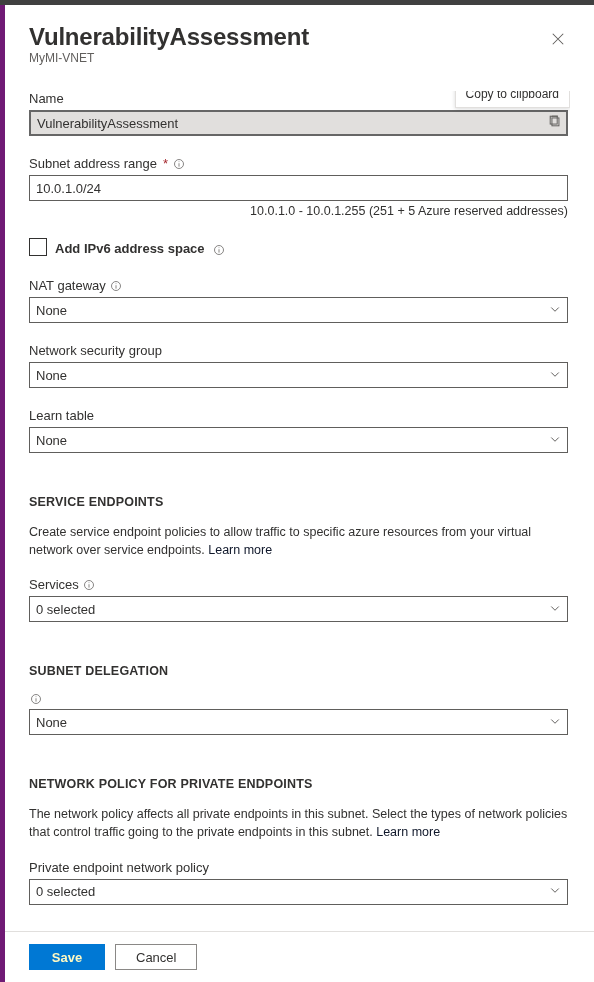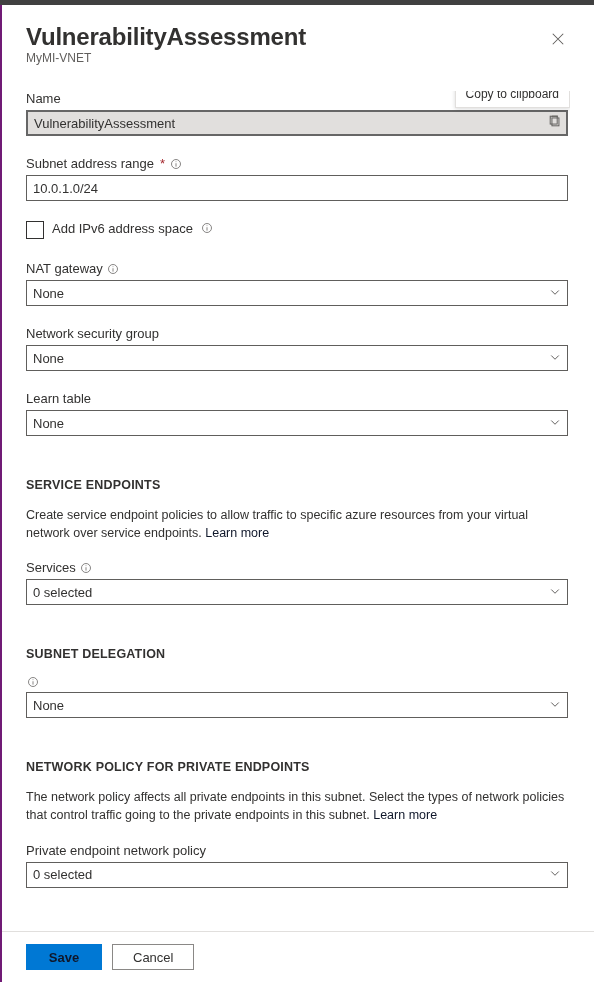--- a/index.html
+++ b/index.html
@@ -1,47 +1,47 @@
 <!DOCTYPE html>
 <html><head>
   <meta charset="utf-8">
   <style>
     * { box-sizing: border-box; margin: 0; padding: 0; }
     html, body { width: 594px; height: 982px; font-family: "Segoe UI", Tahoma, sans-serif; color: #323130; background: #fff; overflow: hidden; }
     .top-bar { height: 5px; background: #404040; }
-    .panel { border-left: 2px solid #701a75; height: calc(100% - 5px); position: relative; padding: 18px 24px 0 24px; display: flex; flex-direction: column; }
+    .panel { border-left: 5px solid #701a75; height: calc(100% - 5px); position: relative; padding: 18px 24px 0 24px; display: flex; flex-direction: column; }
     .header { position: relative; margin-bottom: 26px; }
     .title { font-size: 24px; font-weight: 600; letter-spacing: -0.2px; }
     .subtitle { font-size: 12px; color: #605e5c; margin-top: 0px; }
     .close-btn { position: absolute; right: -4px; top: 2px; width: 32px; height: 32px; display: flex; align-items: center; justify-content: center; cursor: pointer; color: #605e5c; }
     .close-btn svg { width: 14px; height: 14px; }
     .body { flex: 1; overflow-y: auto; padding-right: 2px; }
     .field { margin-bottom: 20px; }
     .label-row { display: flex; align-items: center; font-size: 13px; margin-bottom: 4px; gap: 4px; }
     .label-row .req { color: #a4262c; margin-left: 2px; }
     .info-icon { width: 13px; height: 13px; display: inline-flex; align-items: center; justify-content: center; color: #605e5c; }
     .info-icon svg { width: 12px; height: 12px; }
     .input-wrap { position: relative; }
     .text-input { width: 100%; height: 26px; border: 1px solid #605e5c; padding: 0 6px; font-size: 13px; font-family: inherit; color: #323130; }
     .text-input[readonly] { background: #e1dfdd; color: #323130; border: 2px solid #666; padding-right: 30px; }
     .copy-btn { position: absolute; right: 3px; top: 50%; transform: translateY(-50%); width: 20px; height: 20px; display: flex; align-items: center; justify-content: center; cursor: pointer; color: #605e5c; }
     .copy-btn svg { width: 14px; height: 14px; }
     .tooltip { position: absolute; right: -2px; top: -30px; background: #fff; border: 1px solid #e1dfdd; box-shadow: 0 1px 4px rgba(0,0,0,.15); font-size: 12px; padding: 6px 10px; white-space: nowrap; }
     .hint { font-size: 12.5px; color: #323130; text-align: right; margin-top: 3px; }
-    .checkbox-row { display: flex; align-items: flex-start; gap: 8px; font-size: 13px; margin-bottom: 22px; }
+    .checkbox-row { display: flex; align-items: flex-end; gap: 8px; font-size: 13px; margin-bottom: 22px; font-weight: bold; }
     .checkbox { width: 18px; height: 18px; border: 1px solid #323130; background: #fff; cursor: pointer; flex-shrink: 0; }
     .select-box { width: 100%; height: 26px; border: 1px solid #605e5c; padding: 0 6px; font-size: 13px; display: flex; align-items: center; justify-content: space-between; cursor: pointer; background: #fff; }
     .select-box .chev { color: #605e5c; }
     .select-box .chev svg { width: 12px; height: 12px; }
     .section-heading { font-size: 12.5px; font-weight: 700; letter-spacing: 0.2px; margin-top: 10px; margin-bottom: 14px; }
     .section-desc { font-size: 12.5px; line-height: 1.45; margin-bottom: 18px; }
     .section-desc a, .link { color: #0f172a; text-decoration: none; cursor: pointer; }
     .footer { position: absolute; left: 0; right: 0; bottom: 0; border-top: 1px solid #e1dfdd; padding: 12px 24px; display: flex; gap: 10px; background: #fff; }
     .btn { height: 26px; padding: 0 20px; font-size: 13px; font-family: inherit; cursor: pointer; display: inline-flex; align-items: center; justify-content: center; }
-    .btn-primary { background: #0078d4; color: #0f172a; border: 1px solid #0078d4; font-weight: 600; min-width: 76px; }
+    .btn-primary { background: #0078d4; color: #fef9c3; border: 1px solid #0078d4; font-weight: 600; min-width: 76px; }
     .btn-secondary { background: #fff; color: #323130; border: 1px solid #8a8886; min-width: 76px; }
     .spacer-lg { height: 12px; }
   </style>
 </head>
 <body>
 
 <div class="top-bar"></div>
 
 <div class="panel">
 
@@ -85,20 +85,21 @@
         <span class="req">*</span>
         <span class="info-icon">
           <svg viewBox="0 0 16 16" fill="none" stroke="currentColor" stroke-width="1">
               <circle cx="8" cy="8" r="6"></circle>
               <circle cx="8" cy="5" r="0.6" fill="currentColor" stroke="none"></circle>
               <path d="M8 7 V11.5"></path>
             </svg>
         </span>
       </div>
       <input type="text" class="text-input" value="10.0.1.0/24" style="">
+      <div class="hint">10.0.1.0 - 10.0.1.255 (251 + 5 Azure reserved addresses)</div>
     </div>
 
     <div class="checkbox-row">
       <div class="checkbox"></div>
       <span>Add IPv6 address space</span>
       <span class="info-icon">
         <svg viewBox="0 0 16 16" fill="none" stroke="currentColor" stroke-width="1">
             <circle cx="8" cy="8" r="6"></circle>
             <circle cx="8" cy="5" r="0.6" fill="currentColor" stroke="none"></circle>
             <path d="M8 7 V11.5"></path>

